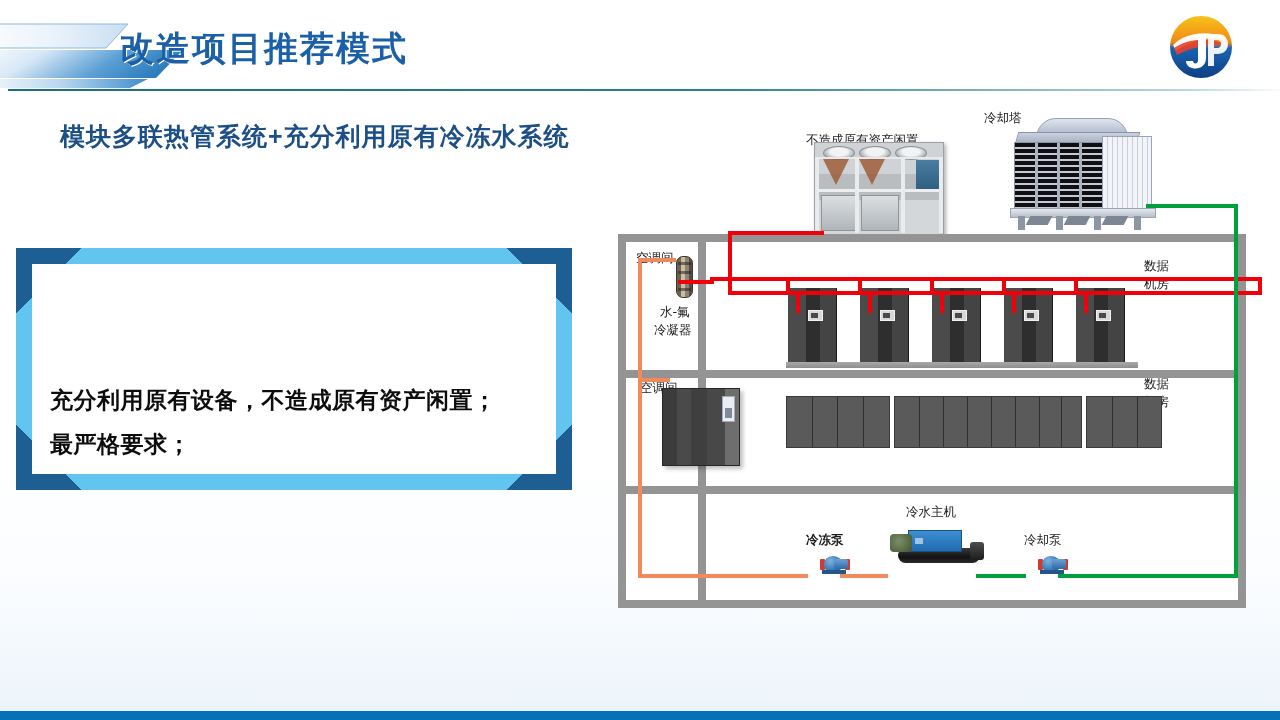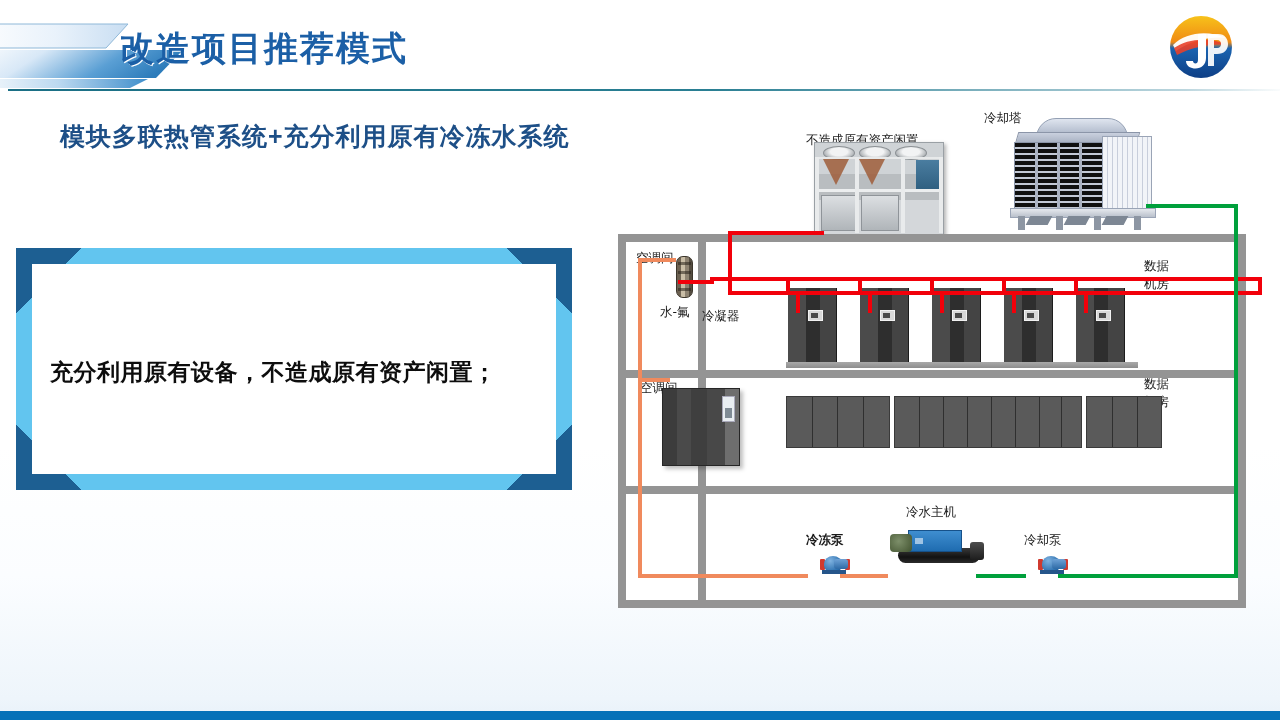--- a/index.html
+++ b/index.html
@@ -32,21 +32,21 @@
   .callout .bev-tl{position:absolute;left:0;top:0;width:100%;height:100%;
     background:
       linear-gradient(135deg,#1d5f92 0 46px,transparent 46px),
       linear-gradient(225deg,#1d5f92 0 46px,transparent 46px),
       linear-gradient(45deg,#1d5f92 0 46px,transparent 46px),
       linear-gradient(315deg,#1d5f92 0 46px,transparent 46px),
       #62c5ef;}
   .callout .inner{position:absolute;left:16px;top:16px;right:16px;bottom:16px;
     background:#ffffff;}
   .callout .body{position:absolute;left:18px;top:14px;right:10px;bottom:8px;
-    display:flex;flex-direction:column;justify-content:center;}
+    display:flex;flex-direction:column;justify-content:flex-end;}
   .callout .ln{font-size:23px;font-weight:bold;color:#0d0d0d;line-height:44px;
     letter-spacing:0.5px;white-space:nowrap;}
 
   
   .diagram{position:absolute;left:606px;top:100px;width:672px;height:520px;}
 
   .label{position:absolute;font-size:12.5px;color:#1a1a1a;white-space:nowrap;line-height:15px;
     font-family:"DejaVu Sans","Liberation Sans",sans-serif;}
 
   
@@ -197,20 +197,21 @@
   </div>
 
   <div class="subtitle">模块多联热管系统+充分利用原有冷冻水系统</div>
 
   <div class="callout">
     <div class="bev"></div>
     <div class="bev-tl"></div>
     <div class="inner">
       <div class="body">
         <div class="ln">充分利用原有设备，不造成原有资产闲置；</div>
+        <div class="ln">最严格要求；</div>
       </div>
     </div>
   </div>
 
   <div class="diagram">
 
     <div class="label" style="left:200px;top:32px;">不造成原有资产闲置</div>
     <div class="label" style="left:378px;top:10px;">冷却塔</div>
 
     <div class="tower">
@@ -265,21 +266,21 @@
       <div class="label" style="left:518px;top:134px;">数据</div>
       <div class="label" style="left:518px;top:152px;">机房</div>
 
       <div class="cond" style="left:50px;top:14px;">
         <i style="top:5px"></i>
           <i style="top:14px"></i>
           <i style="top:23px"></i>
           <i style="top:31px"></i>
       </div>
       <div class="label" style="left:34px;top:62px;">水-氟</div>
-      <div class="label" style="left:28px;top:66px;margin-left:48px;">冷凝器</div>
+      <div class="label" style="left:28px;top:80px;">冷凝器</div>
 
       <div class="acunit" style="left:36px;top:146px;">
         <div class="pnl"></div>
       </div>
 
       <div style="position:absolute;left:162px;top:40px;width:370px;height:80px;">
         <div class="crac" style="left:0px;">
             <div class="scr"></div>
           </div>
         <div class="crac" style="left:72px;">

